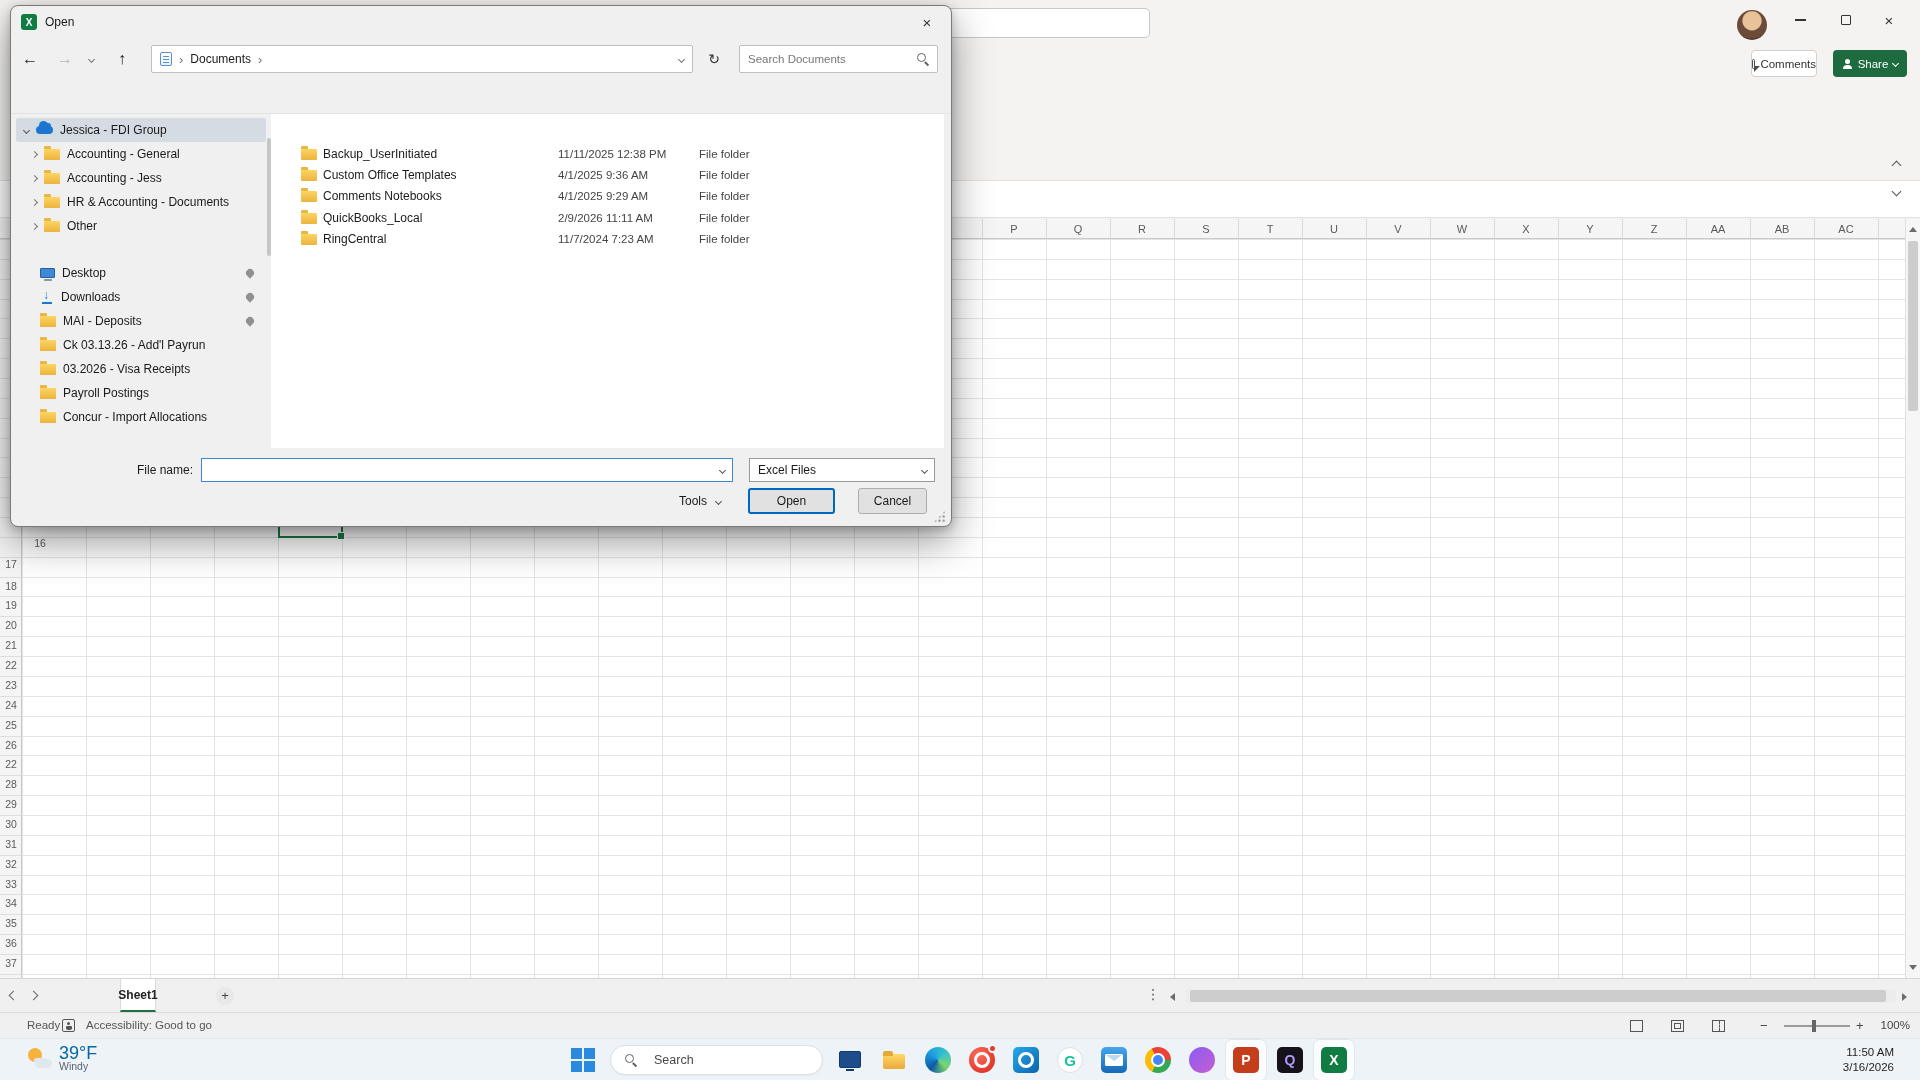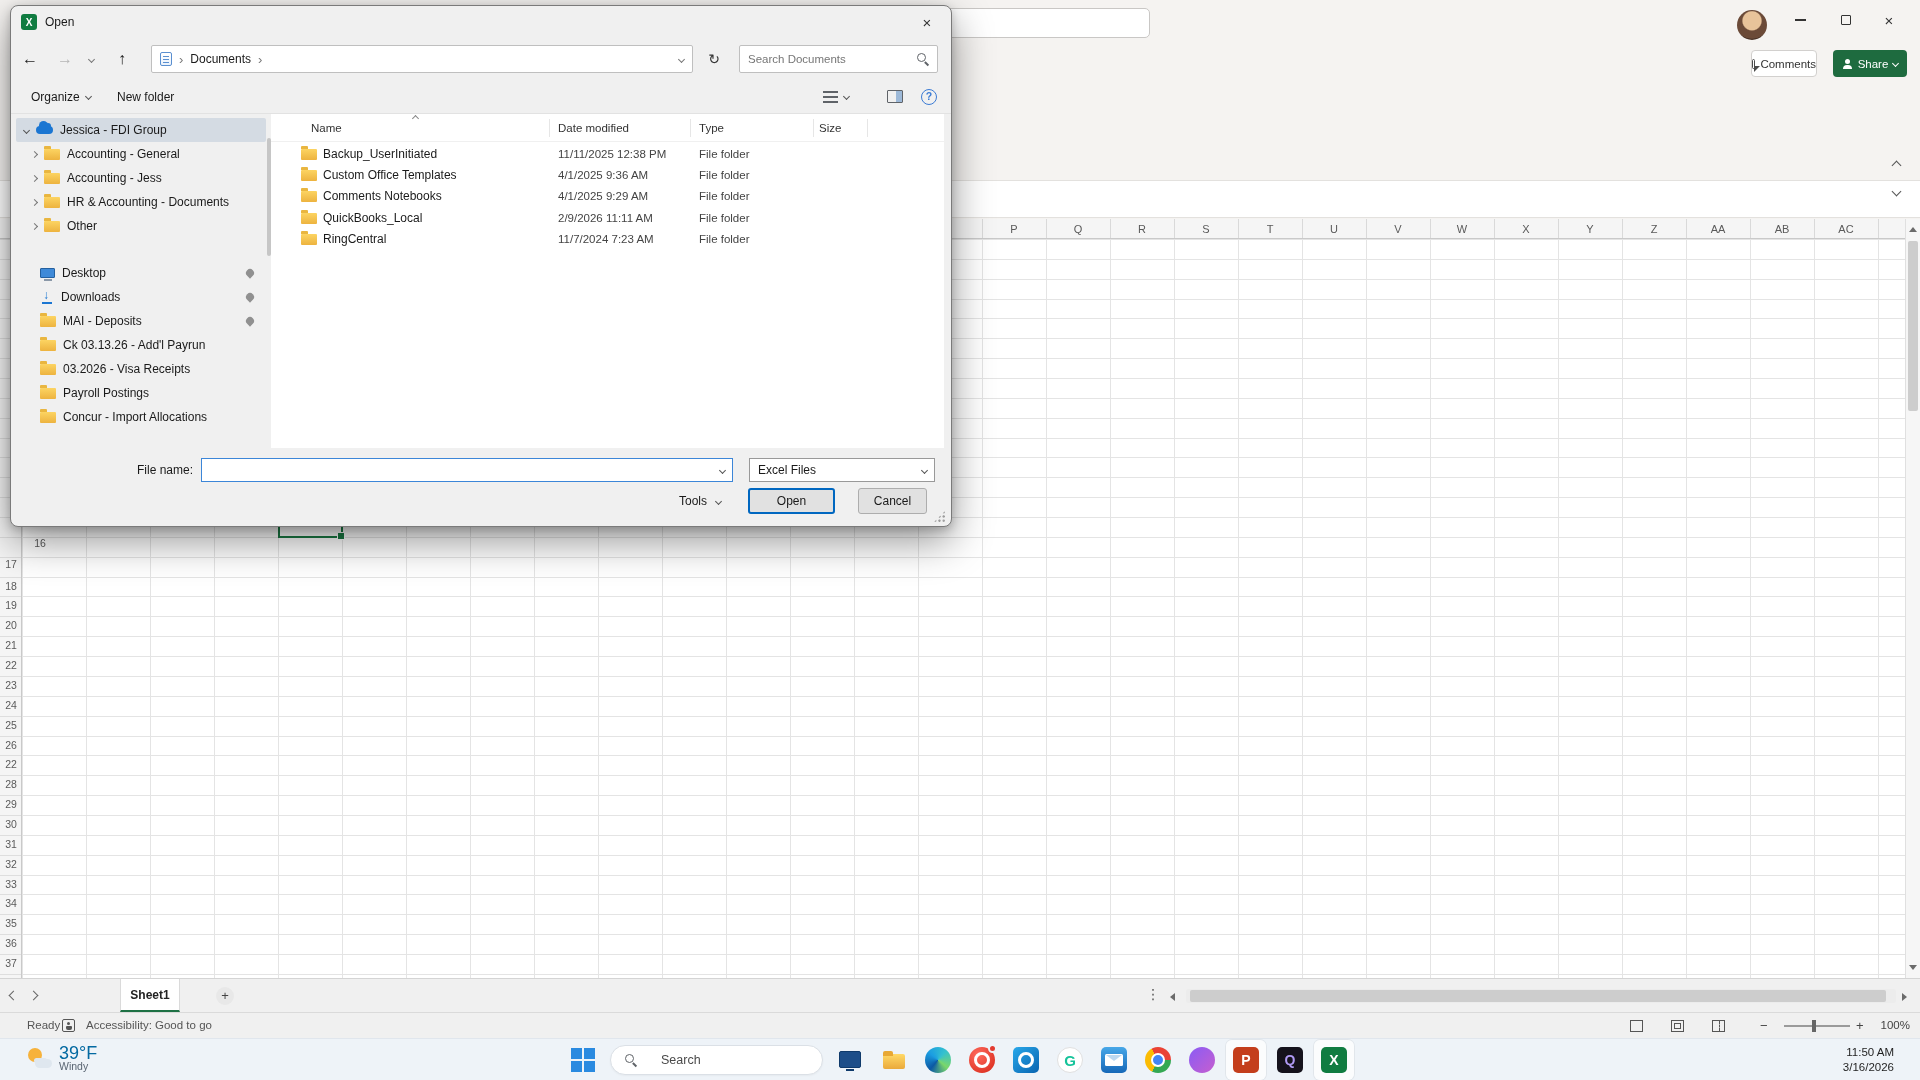--- a/index.html
+++ b/index.html
@@ -52,21 +52,21 @@
   .grid{position:absolute;left:0;top:239px;width:1905px;height:739px;background-color:#fff;background-image:repeating-linear-gradient(to right,#e4e4e4 0 1px,transparent 1px 64px),repeating-linear-gradient(to bottom,#e4e4e4 0 1px,transparent 1px 19.86px);background-position:22px 0,0 0}
   .row-strip{position:absolute;left:0;top:239px;width:22px;height:739px;background:#f5f5f5;border-right:1px solid #c9c9c9;background-image:repeating-linear-gradient(to bottom,#dedede 0 1px,transparent 1px 19.86px)}
   .rowh{position:absolute;left:0;width:22px;text-align:center;font-size:10.5px;color:#5a5a5a}
   .sel-cell{position:absolute;left:278px;top:517px;width:65px;height:21px;border:2px solid #1a7a44}
   .sel-cell::after{content:"";position:absolute;right:-4px;bottom:-4px;width:6px;height:6px;background:#1a7a44;border:1px solid #fff}
   .vscroll{position:absolute;left:1905px;top:219px;width:15px;height:759px;background:#f6f6f6;border-left:1px solid #e0e0e0;display:flex;flex-direction:column;align-items:center}
   .vthumb{position:absolute;left:2px;top:22px;width:10px;height:170px;background:#cdcdcd;border-radius:2px}
 
   
   .tabbar{position:absolute;left:0;top:978px;width:1920px;height:34px;background:#f0f0f0;border-top:1px solid #d4d4d4}
-  .sheet-tab{position:absolute;left:120px;top:0;width:60px;height:33px;background:#fff;border-left:1px solid #dadada;border-right:1px solid #dadada;border-bottom:2px solid #1e7145;display:flex;align-items:center;justify-content:center;font-size:12px;font-weight:bold;color:#222}
+  .sheet-tab{position:absolute;left:120px;top:0;width:36px;height:33px;background:#fff;border-left:1px solid #dadada;border-right:1px solid #dadada;border-bottom:2px solid #1e7145;display:flex;align-items:center;justify-content:center;font-size:12px;font-weight:bold;color:#222}
   .addsheet{position:absolute;left:216px;top:8px;width:18px;height:18px;border-radius:50%;background:#e8e8e8;color:#444;font-size:13px;line-height:17px;text-align:center}
   .htrack{position:absolute;left:1186px;top:10px;width:710px;height:14px;background:#ececec;border-radius:2px}
   .hthumb{position:absolute;left:4px;top:1px;width:696px;height:12px;background:#cdcdcd;border-radius:2px}
 
   
   .statusbar{position:absolute;left:0;top:1012px;width:1920px;height:26px;background:#f0f0f0;border-top:1px solid #dadada;font-size:11.5px;color:#555}
   .acc-ic{position:relative;display:inline-block;width:13px;height:13px;border:1.1px solid #555;border-radius:2px}
   .acc-ic::before{content:"";position:absolute;left:4.2px;top:1.8px;width:3px;height:3px;background:#555;border-radius:50%}
   .acc-ic::after{content:"";position:absolute;left:3px;top:6px;width:5.5px;height:4px;background:#555;border-radius:1px 1px 2px 2px}
   .vnormal{position:absolute;width:13px;height:12px;border:1.2px solid #555}
@@ -81,21 +81,21 @@
   .taskbar{position:absolute;left:0;top:1038px;width:1920px;height:42px;background:#eef3f8;border-top:1px solid #e0e6ed;z-index:100}
   .weather{position:absolute;left:26px;top:7px;display:flex;align-items:center;gap:7px}
   .weather-ic{position:relative;width:26px;height:26px}
   .weather-ic::before{content:"";position:absolute;left:2px;top:2px;width:14px;height:14px;background:#f6b23c;border-radius:50%}
   .weather-ic::after{content:"";position:absolute;right:0;bottom:4px;width:17px;height:9px;background:#dfe7ef;border-radius:6px;box-shadow:-3px -3px 0 -2px #dfe7ef}
   .weather-temp{font-size:18px;color:#0369a1;line-height:13px}
   .weather-desc{font-size:10.5px;color:#5a6572;line-height:12px}
   .startbtn{position:absolute;left:563px;top:1px;width:40px;height:40px;display:flex;align-items:center;justify-content:center}
   .win-logo{display:grid;grid-template-columns:11px 11px;grid-template-rows:11px 11px;gap:2px}
   .win-logo i{background:#2a8ae0}
-  .tb-search{position:absolute;left:610px;top:6px;width:213px;height:30px;background:#fff;border:1px solid #dbe0e6;border-radius:15px;display:flex;align-items:center;gap:24px;padding-left:14px;font-size:12.5px;color:#4a4a4a;box-shadow:0 1px 2px rgba(0,0,0,.04)}
+  .tb-search{position:absolute;left:610px;top:6px;width:213px;height:30px;background:#fff;border:1px solid #dbe0e6;border-radius:15px;display:flex;align-items:center;gap:17px;padding-left:14px;font-size:12.5px;color:#4a4a4a;box-shadow:0 1px 2px rgba(0,0,0,.04)}
   #taskbar-apps{position:absolute;left:830px;top:1px;display:flex;gap:4px}
   .tb-app{width:40px;height:40px;display:flex;align-items:center;justify-content:center;border-radius:6px;position:relative}
   .tb-app.open{background:rgba(255,255,255,.75);box-shadow:0 0 0 1px rgba(0,0,0,.05)}
   .tb-badge{position:absolute;right:5px;top:4px;width:9px;height:9px;background:#e33b30;border-radius:50%;border:2px solid #eef3f8}
   .ticon{width:26px;height:26px;border-radius:5px;display:flex;align-items:center;justify-content:center;font-weight:bold;color:#fff;font-size:14px;position:relative}
   .t-task-view::before{content:"";position:absolute;left:2px;top:4px;right:2px;height:15px;background:#1d4e89;border:1.5px solid #0f3a6b;border-radius:2px}
   .t-task-view::after{content:"";position:absolute;left:9px;bottom:2px;width:8px;height:2px;background:#0f3a6b}
   .t-file-explorer::before{content:"";position:absolute;left:2px;top:7px;right:2px;bottom:4px;background:linear-gradient(#ffd967,#eaa93b);border-radius:2px}
   .t-file-explorer::after{content:"";position:absolute;left:2px;top:4px;width:10px;height:5px;background:#e8a835;border-radius:2px 2px 0 0}
   .t-edge{background:conic-gradient(from 220deg,#0c59a4,#1b9de2,#35c1cf,#7ad76a,#0c59a4);border-radius:50%}
@@ -308,39 +308,20 @@
         <span class="crumb-flex"></span>
         <span class="chev cd sm" style="border-color:#777"></span>
       </div>
       <span class="refresh-btn">↻</span>
       <div class="dlg-search">
         <input placeholder="Search Documents" style="">
         <span class="mag"></span>
       </div>
     </div>
 
-    <div class="toolrow">
-      <div class="toolbtn" style="left:20px">
-        <span>Organize</span>
-        <span class="chev cd sm" style="border-color:#555"></span>
-      </div>
-      <div class="toolbtn" style="left:106px">
-        <span>New folder</span>
-      </div>
-      <div class="toolbtn" style="left:812px">
-        <span class="listview-ic"></span>
-        <span class="chev cd sm" style="border-color:#555"></span>
-      </div>
-      <div class="toolbtn" style="left:876px">
-        <span class="pane-ic"></span>
-      </div>
-      <div class="toolbtn" style="left:910px">
-        <span class="help-ic">?</span>
-      </div>
-    </div>
     <div class="dlg-sep"></div>
 
     <div class="sidebar">
       <div class="side-item root selected">
         <span class="chev cd sm" style="border-color:#555"></span>
         <span class="cloud-ic"></span>
         <span class="side-label">Jessica - FDI Group</span>
       </div>
       <div id="tree-children">
           <div class="side-item child">
@@ -395,31 +376,20 @@
           </div>
           <div class="side-item quick">
             <span class="folder-ic"></span>
             <span class="side-label">Concur - Import Allocations</span>
           </div>
         </div>
     </div>
     <div class="side-scroll"></div>
 
     <div class="listpane">
-      <div class="list-header">
-        <span class="chev cu sm lh-caret" style="left:142px;border-color:#888"></span>
-        <span class="lh" style="left:40px">Name</span>
-        <span class="lh" style="left:287px">Date modified</span>
-        <span class="lh" style="left:428px">Type</span>
-        <span class="lh" style="left:548px">Size</span>
-        <i class="lsep" style="left:278px"></i>
-        <i class="lsep" style="left:419px"></i>
-        <i class="lsep" style="left:542px"></i>
-        <i class="lsep" style="left:596px"></i>
-      </div>
       <div id="file-rows">
           <div class="file-row">
             <span class="folder-ic"></span>
             <span class="f-name">Backup_UserInitiated</span>
             <span class="f-date">11/11/2025 12:38 PM</span>
             <span class="f-type">File folder</span>
           </div>
           <div class="file-row">
             <span class="folder-ic"></span>
             <span class="f-name">Custom Office Templates</span>

